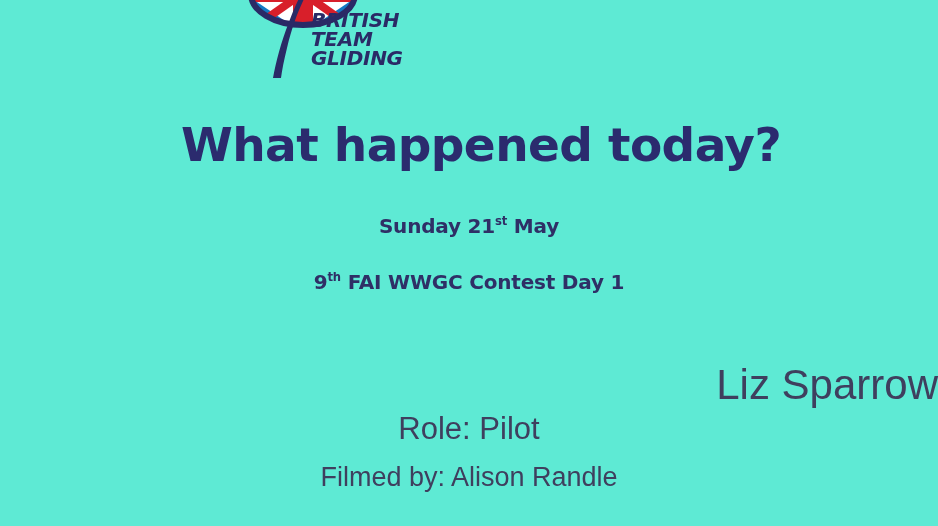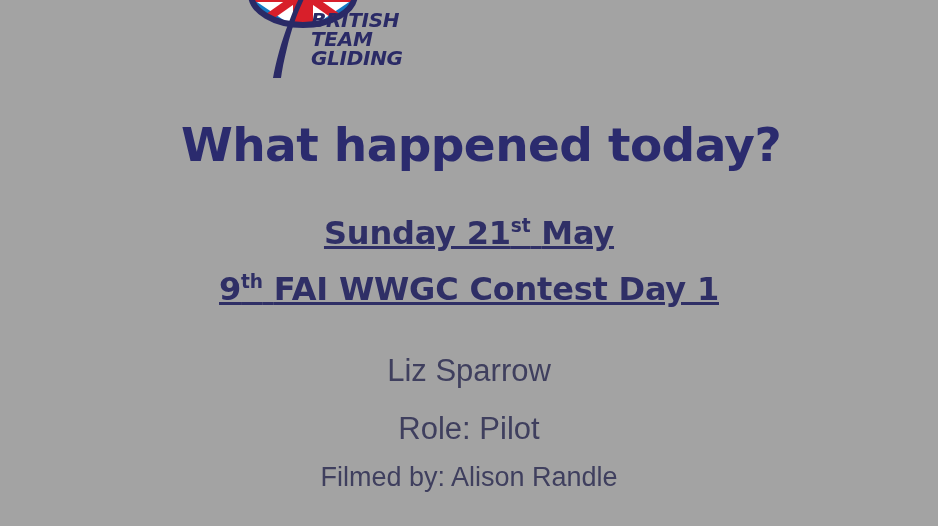--- a/index.html
+++ b/index.html
@@ -14,21 +14,21 @@
     overflow: hidden;
     position: relative;
   }
 
   .slide {
     position: absolute;
     left: 0;
     top: 0;
     width: 938px;
     height: 526px;
-    background: #a3a3a3;
+    background: #5eead4;
     overflow: hidden;
   }
 
   
   .logo-block {
     position: absolute;
     left: 243px;
     top: -44px;
     width: 190px;
     height: 122px;
@@ -74,46 +74,45 @@
   }
 
   
   .subline {
     position: absolute;
     left: 0;
     width: 938px;
     text-align: center;
     font-family: "DejaVu Sans", sans-serif;
     font-weight: bold;
-    font-size: 32px;
+    font-size: 20px;
     letter-spacing: -0.2px;
     color: #2f2f66;
     white-space: nowrap;
-    text-decoration: underline;
   }
   .subline-1 { top: 214px; }
   .subline-2 { top: 270px; }
   .subline sup {
     font-size: 0.58em;
     vertical-align: super;
     line-height: 0;
   }
 
   
   .credit {
     position: absolute;
     left: 0;
     width: 938px;
     text-align: center;
     font-family: "Liberation Sans", sans-serif;
     font-weight: normal;
     color: #3f3f5e;
     white-space: nowrap;
   }
-  .credit-1 { top: 353px; font-size: 31px; }
+  .credit-1 { top: 361px; font-size: 42px; text-align: right; }
   .credit-2 { top: 411px; font-size: 31px; }
   .credit-3 { top: 462px; font-size: 27px; }
 </style>
 </head>
 <body>
 
 <div class="slide">
 
   <div class="logo-block">
 

